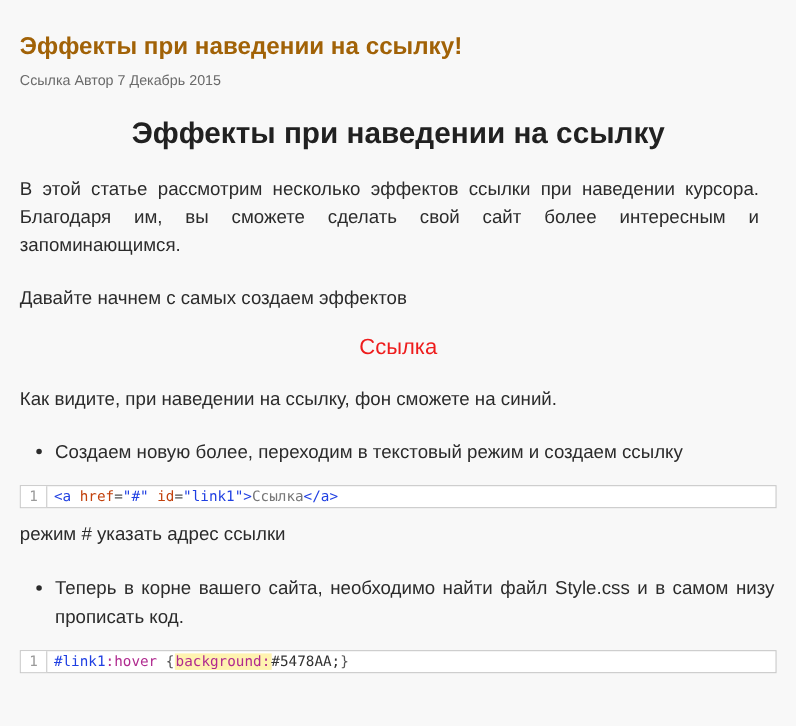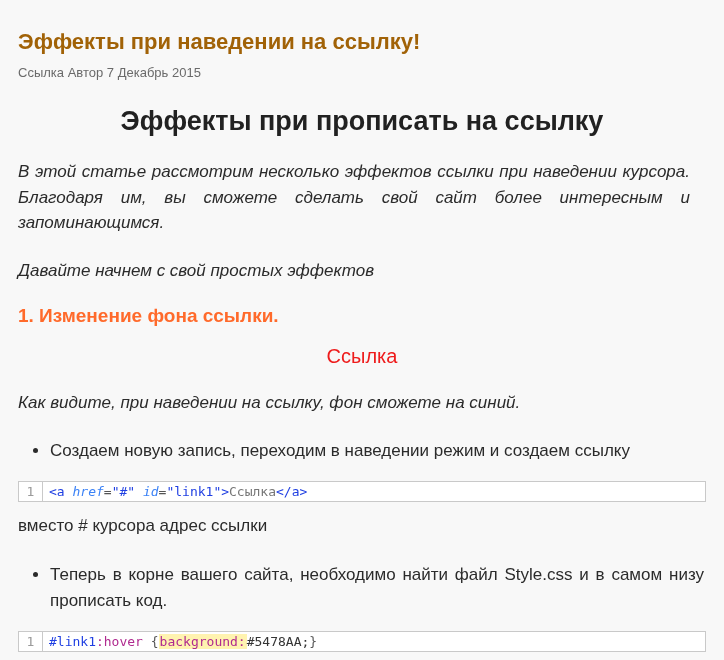--- a/index.html
+++ b/index.html
@@ -35,21 +35,20 @@
     font-size: 27px;
     font-weight: 800;
     color: #212121;
     margin: 12px 0 22px 0;
   }
   p.body {
     font-size: 17px;
     color: #2b2b2b;
     line-height: 1.5;
     margin: 0 16px 22px 0;
-    font-style: italic;
   }
   p.justify {
     text-align: justify;
   }
   .section-head {
     color: #ff6a2b;
     font-size: 19px;
     font-weight: 700;
     margin: 6px 0 18px 0;
   }
@@ -90,21 +89,21 @@
     border-right: 1px solid #c9c9c9;
     padding: 2px 0;
     user-select: none;
   }
   .codeblock .codeline {
     padding: 2px 6px;
     white-space: pre;
     color: #333;
   }
   .tok-tag   { color: #1f3fe2; }
-  .tok-attr  { color: #3b82f6; font-style: italic; }
+  .tok-attr  { color: #c2410c; }
   .tok-op    { color: #555; }
   .tok-str   { color: #1f3fe2; }
   .tok-text  { color: #777; }
   .tok-sel   { color: #1f3fe2; }
   .tok-pseudo{ color: #b02a8f; }
   .tok-brace { color: #555; }
   .tok-prop  { color: #b02a8f; background: #fff3b0; padding:0 1px;}
   .tok-val   { color: #333; }
   p.small-note {
     font-size: 17px;
@@ -120,45 +119,44 @@
   <h1 class="post-title">
     <a href="#">Эффекты при наведении на ссылку!</a>
   </h1>
 
   <div class="meta">
     <span class="author-label">Ссылка</span>
     <span class="author-name">Автор</span>
     <span class="pub-date">7 Декабрь 2015</span>
   </div>
 
-  <h2 class="content-title">Эффекты при прописать на ссылку</h2>
+  <h2 class="content-title">Эффекты при наведении на ссылку</h2>
 
   <p class="body justify">В этой статье рассмотрим несколько эффектов ссылки при наведении курсора. Благодаря им, вы сможете сделать свой сайт более интересным и запоминающимся.</p>
 
-  <p class="body">Давайте начнем с свой простых эффектов</p>
+  <p class="body">Давайте начнем с самых создаем эффектов</p>
 
-  <div class="section-head">1. Изменение фона ссылки.</div>
 
   <div class="demo-link">
     <a href="#">Ссылка</a>
   </div>
 
   <p class="body">Как видите, при наведении на ссылку, фон сможете на синий.</p>
 
 
   <ul class="steps">
-    <li>Создаем новую запись, переходим в наведении режим и создаем ссылку</li>
+    <li>Создаем новую более, переходим в текстовый режим и создаем ссылку</li>
   </ul>
 
   <div class="codeblock">
     <div class="lineno">1</div>
     <div class="codeline"><span class="tok-tag">&lt;</span><span class="tok-tag">a</span><span> </span><span class="tok-attr">href</span><span class="tok-op">=</span><span class="tok-str">"#"</span><span> </span><span class="tok-attr">id</span><span class="tok-op">=</span><span class="tok-str">"link1"</span><span class="tok-tag">&gt;</span><span class="tok-text">Ссылка</span><span class="tok-tag">&lt;/</span><span class="tok-tag">a</span><span class="tok-tag">&gt;</span></div>
   </div>
 
-  <p class="small-note">вместо # курсора адрес ссылки</p>
+  <p class="small-note">режим # указать адрес ссылки</p>
 
   <ul class="steps">
     <li>Теперь в корне вашего сайта, необходимо найти файл Style.css и в самом низу прописать код.</li>
   </ul>
 
   <div class="codeblock">
     <div class="lineno">1</div>
     <div class="codeline"><span class="tok-sel">#link1</span><span class="tok-pseudo">:hover</span><span> </span><span class="tok-brace">{</span><span class="tok-prop">background:</span><span class="tok-val">#5478AA;</span><span class="tok-brace">}</span></div>
   </div>
 

